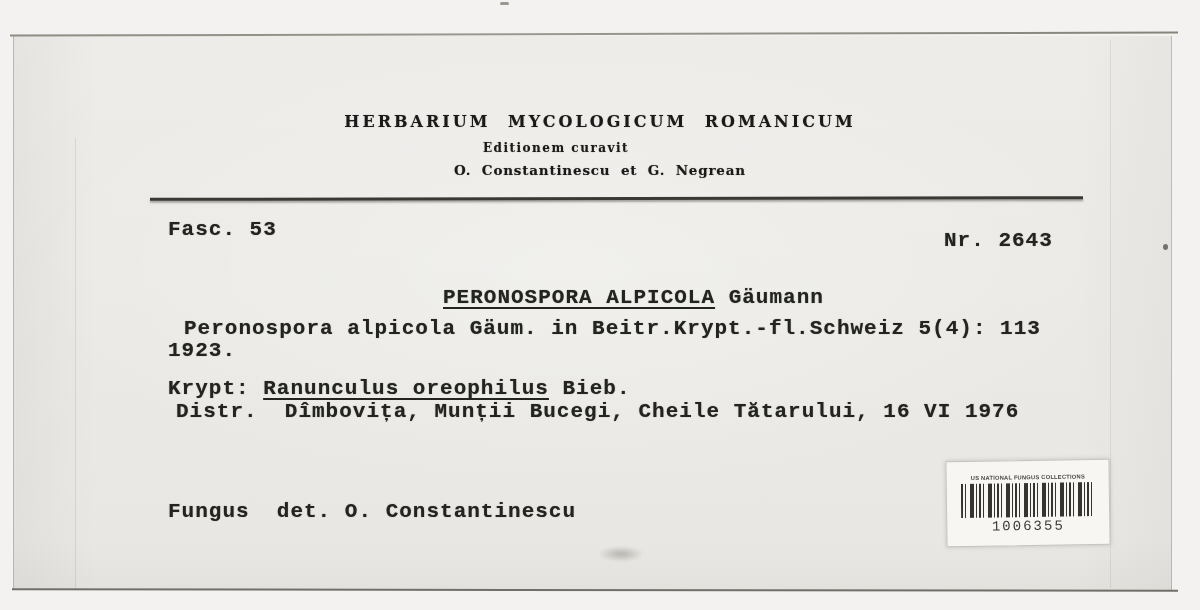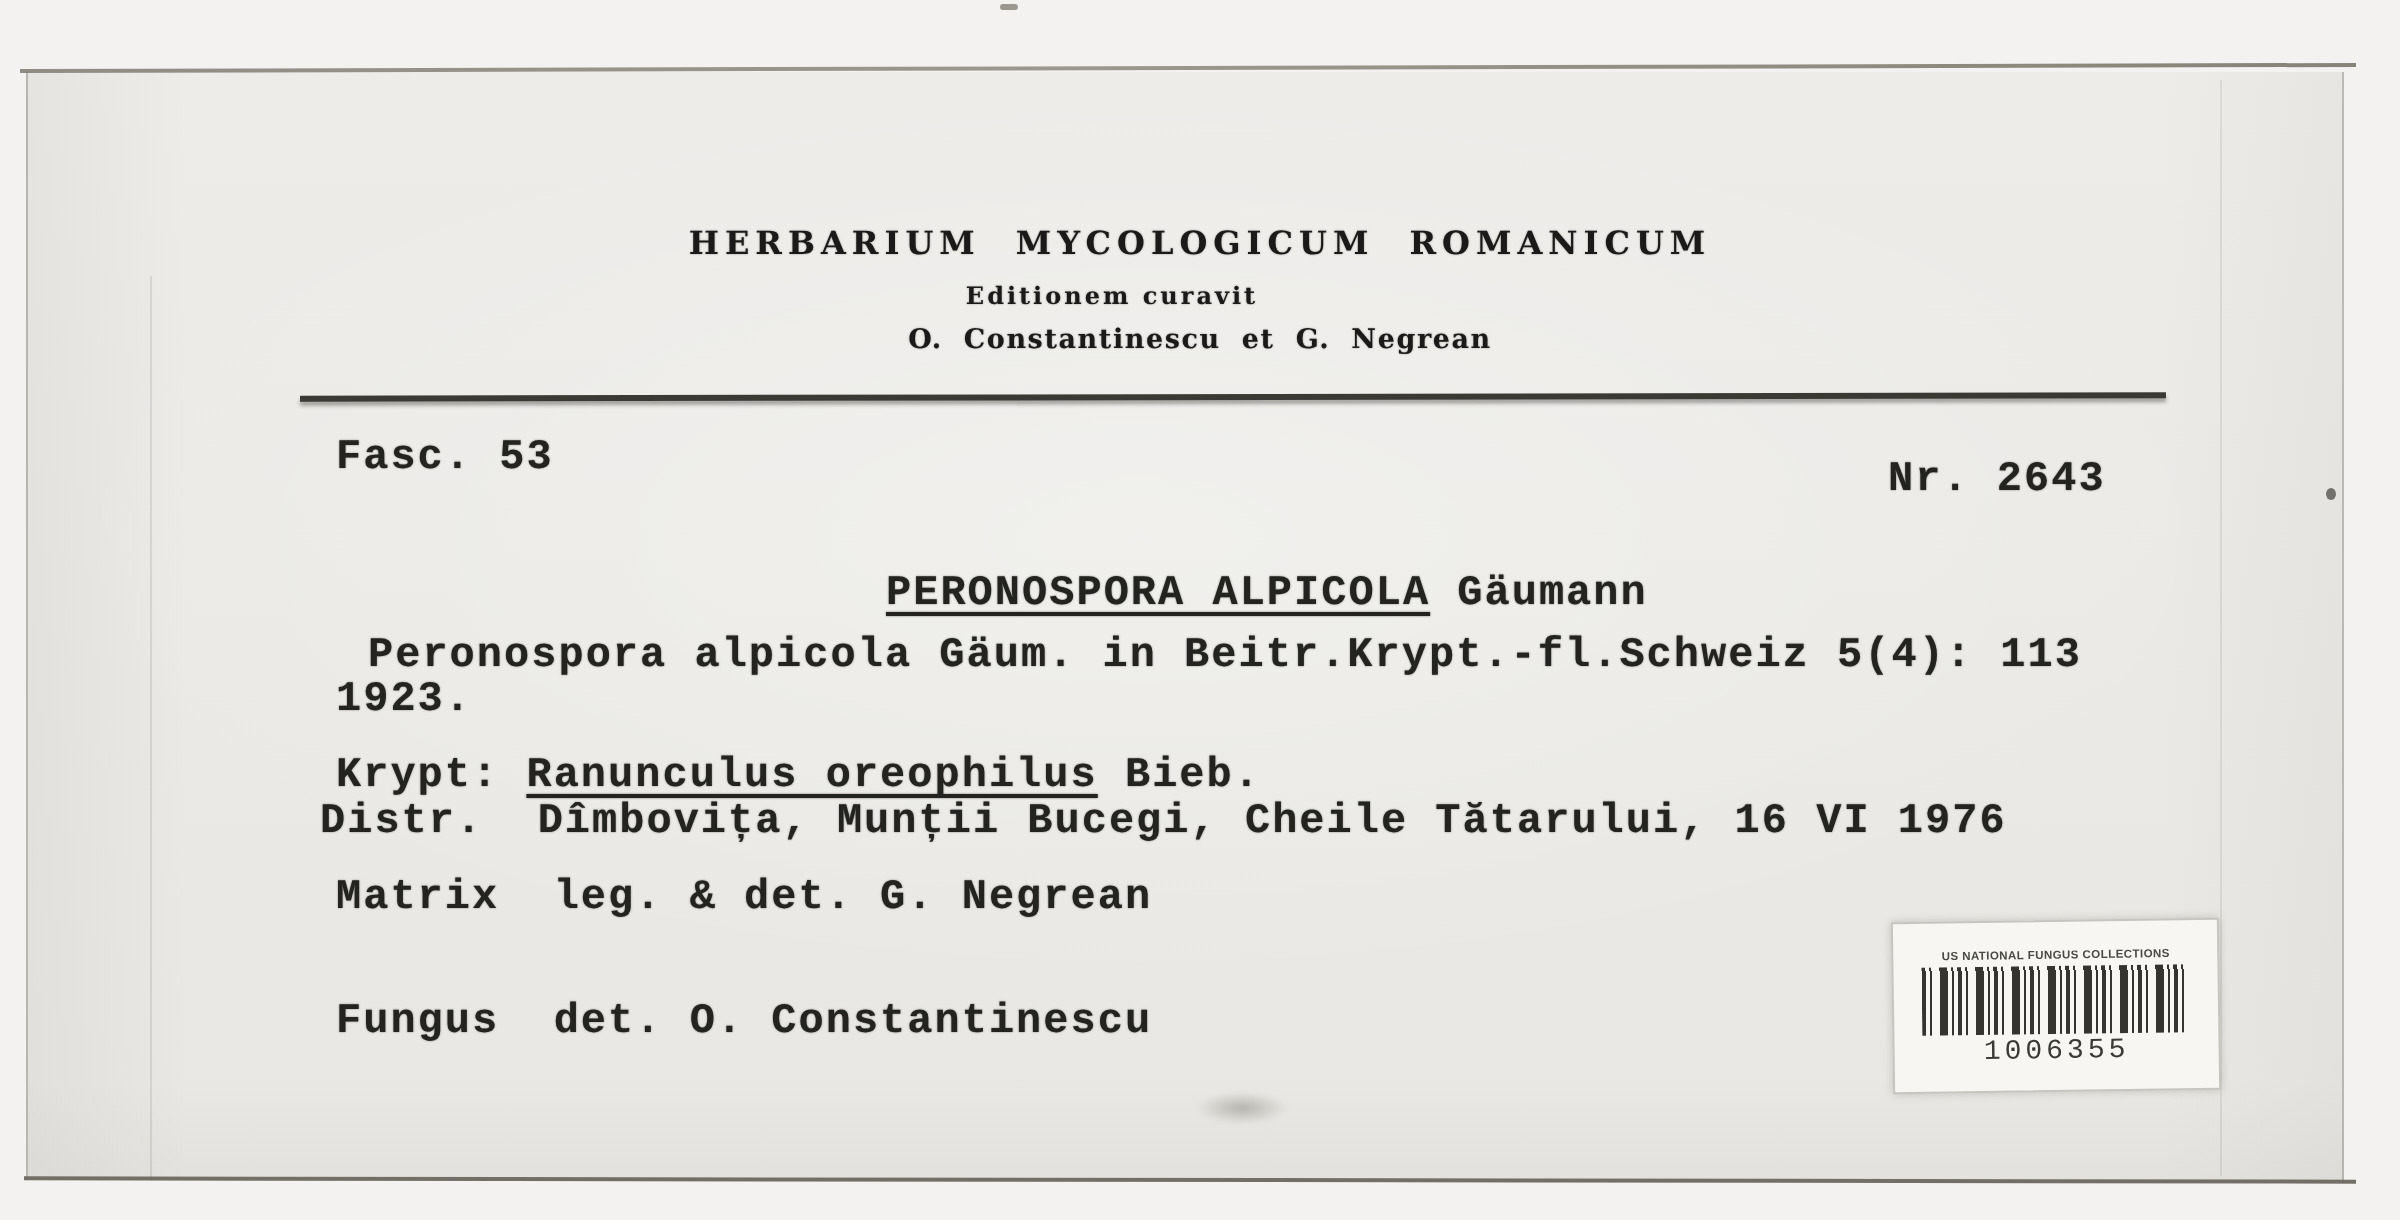--- a/index.html
+++ b/index.html
@@ -46,21 +46,21 @@
     font-family:"Liberation Mono","DejaVu Sans Mono",monospace;
     font-weight:bold;font-size:21px;line-height:22px;letter-spacing:1px;
     color:#232320;text-shadow:0 0 1px rgba(35,35,32,.55);
   }
   .fasc{left:168px;top:219px;}
   .nr{left:944px;top:230px;}
   .species{left:443px;top:267px;margin-top:20px;}
   .cit1{left:184px;top:318px;}
   .cit2{left:168px;top:340px;}
   .matrix-line{left:168px;top:378px;}
-  .distr{left:160px;top:401px;}
+  .distr{left:176px;top:401px;}
   .coll{left:168px;top:439px;}
   .det{left:168px;top:461px;margin-top:40px;}
   .u{text-decoration:underline;text-decoration-thickness:2px;text-underline-offset:4px;}
 
   
   .sticker{
     position:absolute;left:946px;top:460px;width:162px;height:84px;
     background:#f7f6f3;border:1px solid rgba(150,148,140,.5);
     transform:rotate(-0.8deg);box-shadow:0 0 4px rgba(120,118,110,.35);
     display:flex;flex-direction:column;align-items:center;justify-content:center;gap:1px;
@@ -106,21 +106,20 @@
 
   <div class="typed species"><span class="u">PERONOSPORA ALPICOLA</span><span> Gäumann</span></div>
 
   <div class="typed cit1">Peronospora alpicola Gäum. in Beitr.Krypt.-fl.Schweiz 5(4): 113</div>
   <div class="typed cit2">1923.</div>
 
   <div class="typed matrix-line"><span>Krypt: </span><span class="u">Ranunculus oreophilus</span><span> Bieb.</span></div>
 
   <div class="typed distr">Distr.  Dîmbovița, Munții Bucegi, Cheile Tătarului, 16 VI 1976</div>
 
-  <div class="typed coll">Matrix  leg. &amp; det. G. Negrean</div>
   <div class="typed det">Fungus  det. O. Constantinescu</div>
 
   <div class="sticker">
     <div class="sticker-text">US NATIONAL FUNGUS COLLECTIONS</div>
     <div class="bars"></div>
     <div class="sticker-num">1006355</div>
   </div>
 
   <div class="speck speck1"></div>
   <div class="speck speck2"></div>

